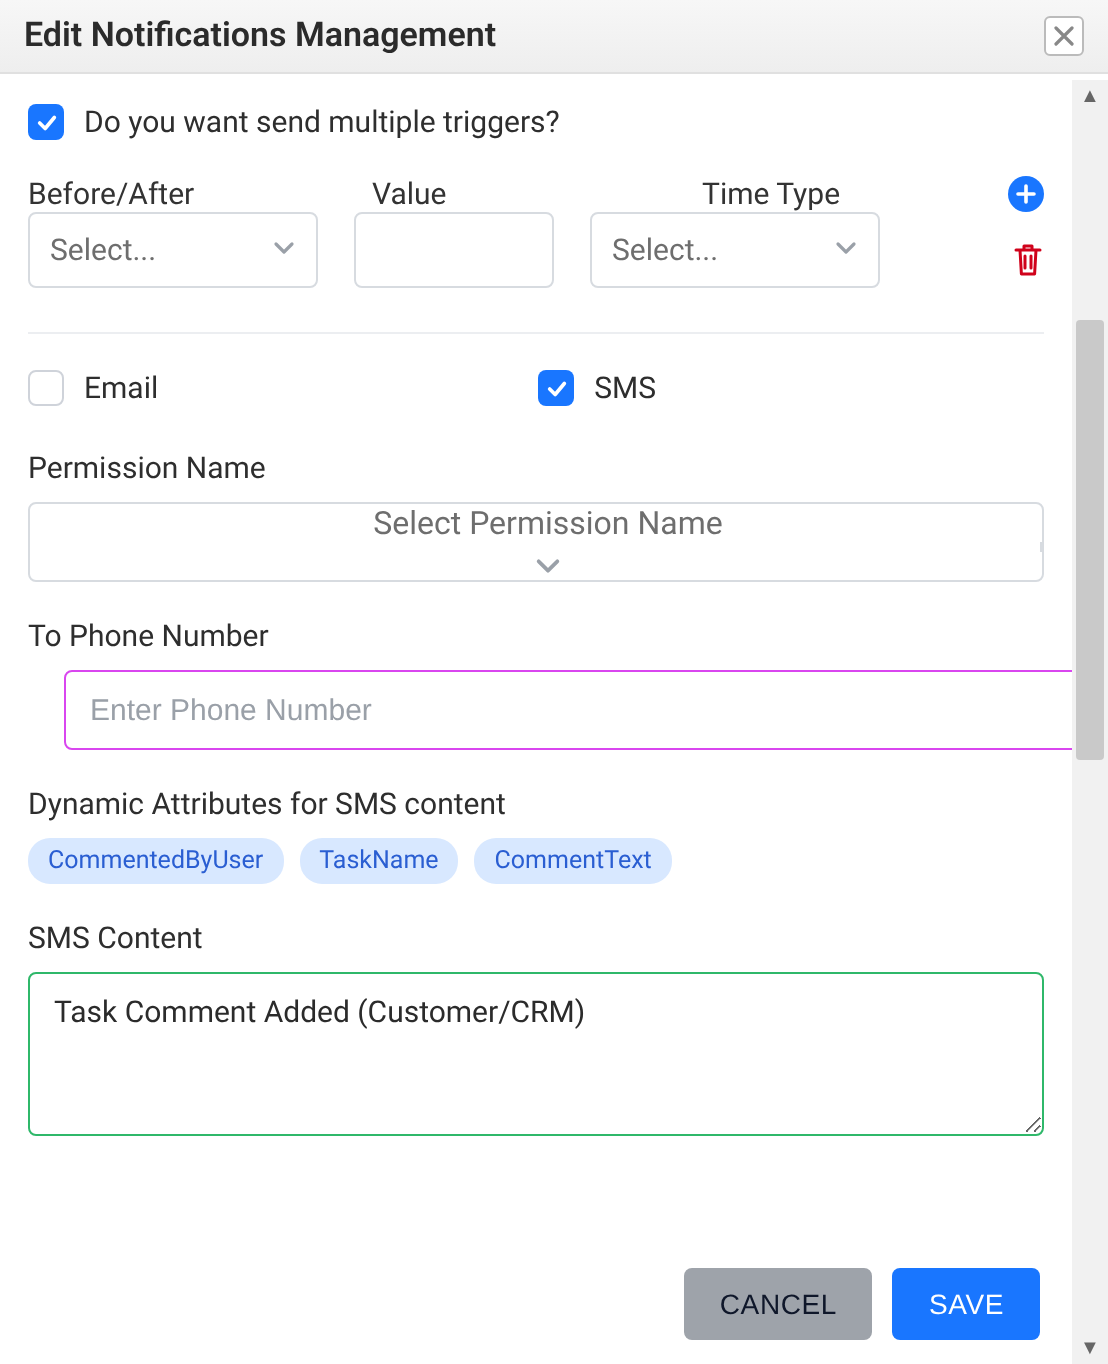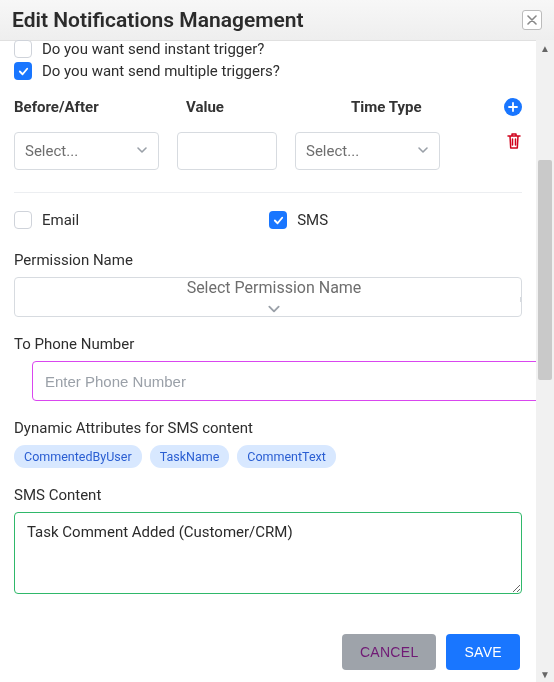--- a/index.html
+++ b/index.html
@@ -13,21 +13,21 @@
   }
   .dialog-header {
     display: flex;
     align-items: center;
     justify-content: space-between;
     padding: 8px 12px;
     border-bottom: 1px solid #e0e0e0;
     background: linear-gradient(#f7f7f7,#eeeeee);
   }
   .dialog-title {
-    font-size: 21px;
+    font-size: 17px;
     font-weight: 600;
     color: #2b2b2b;
   }
   .close-btn {
     width: 20px; height: 20px;
     border: 1px solid #bbb;
     border-radius: 3px;
     display: flex; align-items: center; justify-content: center;
     color: #888;
     background: #fff;
@@ -103,43 +103,41 @@
   .trigger-header-row {
     display: flex;
     align-items: center;
     justify-content: space-between;
     margin-top: 18px;
   }
   .trigger-labels {
     display: flex;
     gap: 0;
     flex: 1;
-    font-weight: bold;
   }
   .trigger-label {
     font-size: 15px;
     color: #333;
   }
   .tl-before { width: 172px; }
   .tl-value { width: 130px; }
   .tl-time { flex: 1; margin-left: 35px; }
   .add-btn-circle {
     width: 18px; height: 18px;
     border-radius: 50%;
     background: #1976ff;
     color: #fff;
     display: flex; align-items: center; justify-content: center;
     font-size: 13px;
     cursor: pointer;
   }
   .trigger-row {
     display: flex;
-    align-items: flex-start;
+    align-items: flex-end;
     gap: 18px;
-    margin-top: 16px;
   }
   .select-box, .input-box {
     height: 38px;
     border: 1px solid #d7dbe0;
     border-radius: 4px;
     background: #fff;
     display: flex;
     align-items: center;
     padding: 0 10px;
     font-size: 15px;
@@ -253,21 +251,21 @@
     padding: 0 18px;
     border: none;
     border-radius: 4px;
     font-size: 14px;
     font-weight: 500;
     letter-spacing: 0.3px;
     cursor: pointer;
   }
   .btn-cancel {
     background: #9ea3aa;
-    color: #701a75;
+    color: #0f172a;
     text-align: right;
   }
   .btn-save {
     background: #1976ff;
     color: #fff;
   }
   .truncated-row {
     color: #333;
     font-size: 15px;
     margin-top: -4px;
@@ -282,24 +280,20 @@
   <div class="dialog-title">Edit Notifications Management</div>
   <div class="close-btn">
     <svg width="10" height="10" viewBox="0 0 10 10">
         <path d="M1 1 L9 9 M9 1 L1 9" stroke="#888" stroke-width="1.6" stroke-linecap="round"></path>
       </svg>
   </div>
 </div>
 
 <div class="scroll-area">
 
-  <div class="checkbox-row truncated-row" style="margin-top:-8px;">
-    <div class="checkbox unchecked"></div>
-    <span class="checkbox-label">Do you want send instant trigger?</span>
-  </div>
 
   <div class="checkbox-row">
     <div class="checkbox checked">
       <svg width="11" height="11" viewBox="0 0 12 12">
           <path d="M2 6 L5 9 L10 3" stroke="#fff" stroke-width="2" fill="none" stroke-linecap="round" stroke-linejoin="round"></path>
         </svg>
     </div>
     <span class="checkbox-label">Do you want send multiple triggers?</span>
   </div>
 

